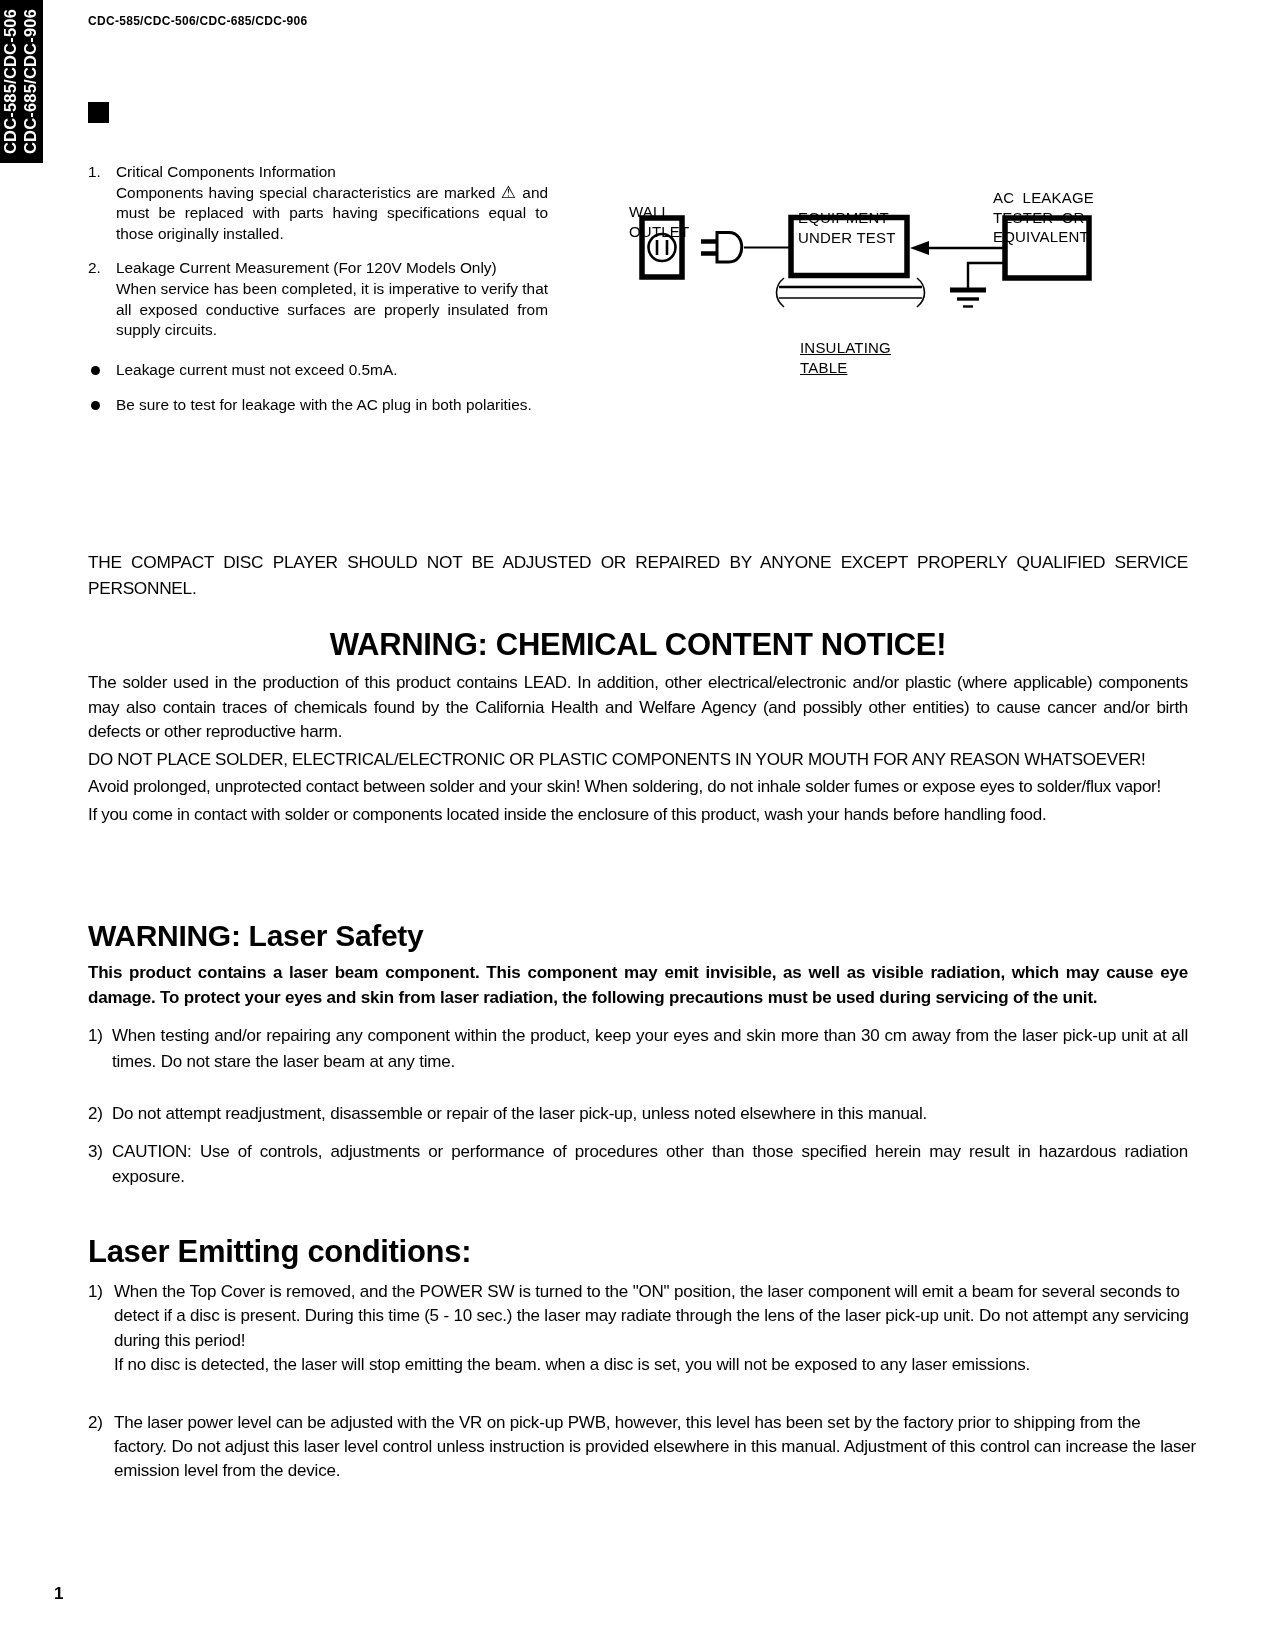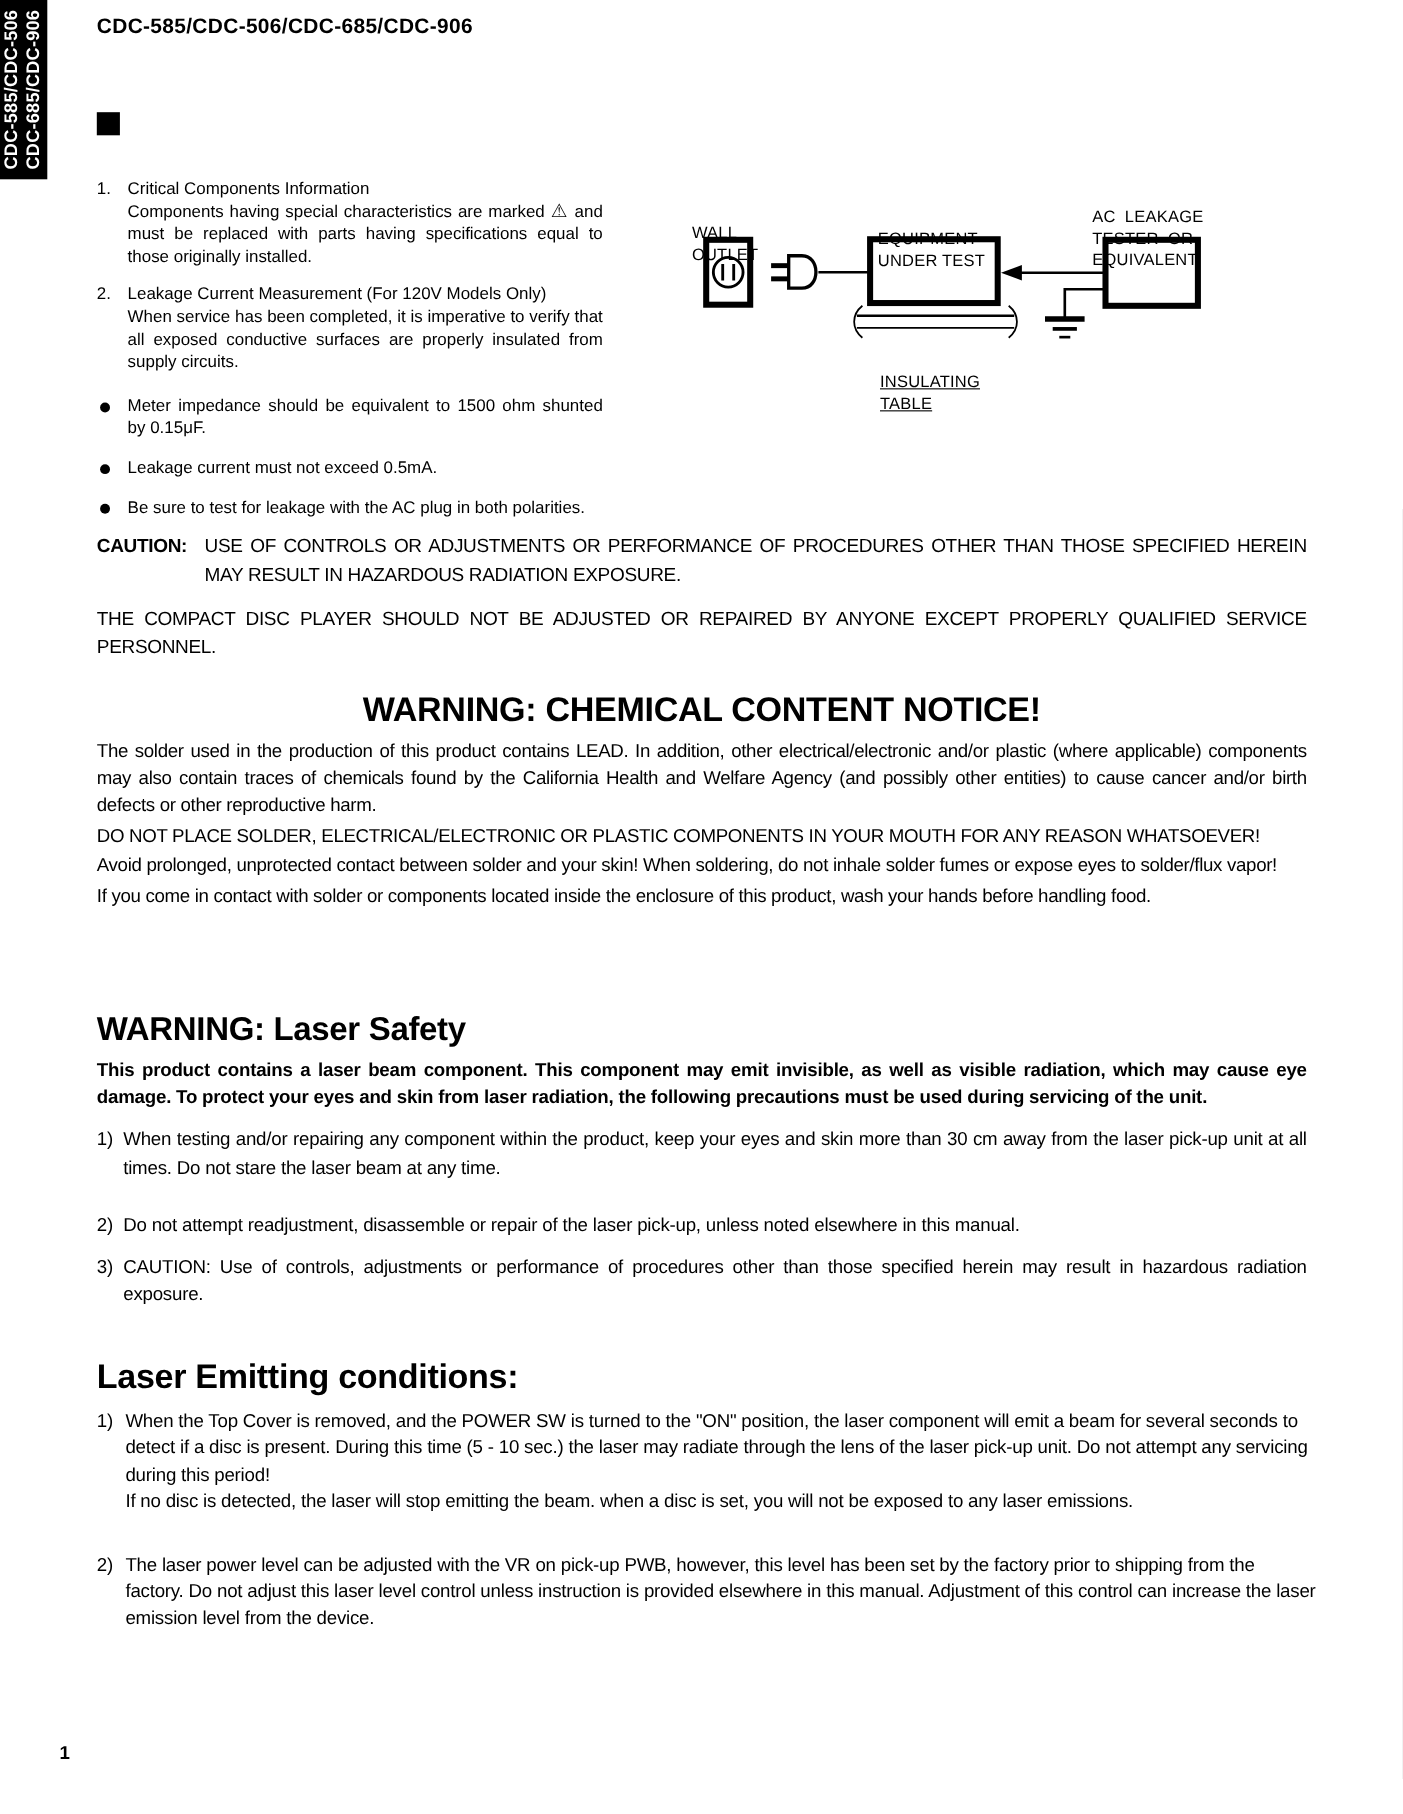--- a/index.html
+++ b/index.html
@@ -14,21 +14,21 @@
   .model-bar-inner {
     position:absolute; left:-60px; top:60px; width:163px; height:43px;
     transform:rotate(-90deg);
     color:#fff; font-weight:bold; font-size:16.5px; line-height:20px;
     text-align:center; white-space:nowrap; letter-spacing:0.2px;
   }
 
   
   .header-model {
     position:absolute; left:88px; top:14px;
-    font-size:19px; font-weight:bold; letter-spacing:0.3px;
+    font-size:12px; font-weight:bold; letter-spacing:0.3px;
   }
 
   
   .service-title {
     position:absolute; left:88px; top:98px;
     font-size:26px; font-weight:bold; letter-spacing:0.6px;
   }
   .sq {
     display:inline-block; width:21px; height:21px; background:#000;
     margin-right:13px; vertical-align:-1px;
@@ -110,24 +110,20 @@
       <span class="num">1.</span>
       <div>Critical Components Information</div>
       <div><span>Components having special characteristics are marked</span>&nbsp;<span class="warn-mark">⚠</span> <span>and must be replaced with parts having specifications equal to those originally installed.</span></div>
     </div>
     <div class="num-item">
       <span class="num">2.</span>
       <div>Leakage Current Measurement (For 120V Models Only)</div>
       <div>When service has been completed, it is imperative to verify that all exposed conductive surfaces are properly insulated from supply circuits.</div>
     </div>
     <div class="bullets">
-      <div class="bullet">
-        <span class="dot"></span>
-        <span>Meter impedance should be equivalent to 1500 ohm shunted by 0.15μF.</span>
-      </div>
       <div class="bullet">
         <span class="dot"></span>
         <span>Leakage current must not exceed 0.5mA.</span>
       </div>
       <div class="bullet">
         <span class="dot"></span>
         <span>Be sure to test for leakage with the AC plug in both polarities.</span>
       </div>
     </div>
   </div>
@@ -184,26 +180,20 @@
       <div>AC LEAKAGE</div>
       <div>TESTER OR</div>
       <div>EQUIVALENT</div>
     </div>
     <div class="dlabel" style="left:205px; top:156px;text-decoration:underline;">
       <div>INSULATING</div>
       <div>TABLE</div>
     </div>
   </div>
 
-  <div class="caution-block">
-    <div class="hang">
-      <span class="lbl">CAUTION:</span>
-      <span>USE OF CONTROLS OR ADJUSTMENTS OR PERFORMANCE OF PROCEDURES OTHER THAN THOSE SPECIFIED HEREIN MAY RESULT IN HAZARDOUS RADIATION EXPOSURE.</span>
-    </div>
-  </div>
 
   <div class="advisory">THE COMPACT DISC PLAYER SHOULD NOT BE ADJUSTED OR REPAIRED BY ANYONE EXCEPT PROPERLY QUALIFIED SERVICE PERSONNEL.</div>
 
   <div class="chemical">
     <h1>WARNING: CHEMICAL CONTENT NOTICE!</h1>
     <p>The solder used in the production of this product contains LEAD. In addition, other electrical/electronic and/or plastic (where applicable) components may also contain traces of chemicals found by the California Health and Welfare Agency (and possibly other entities) to cause cancer and/or birth defects or other reproductive harm.</p>
     <p>DO NOT PLACE SOLDER, ELECTRICAL/ELECTRONIC OR PLASTIC COMPONENTS IN YOUR MOUTH FOR ANY REASON WHATSOEVER!</p>
     <p>Avoid prolonged, unprotected contact between solder and your skin! When soldering, do not inhale solder fumes or expose eyes to solder/flux vapor!</p>
     <p>If you come in contact with solder or components located inside the enclosure of this product, wash your hands before handling food.</p>
   </div>

